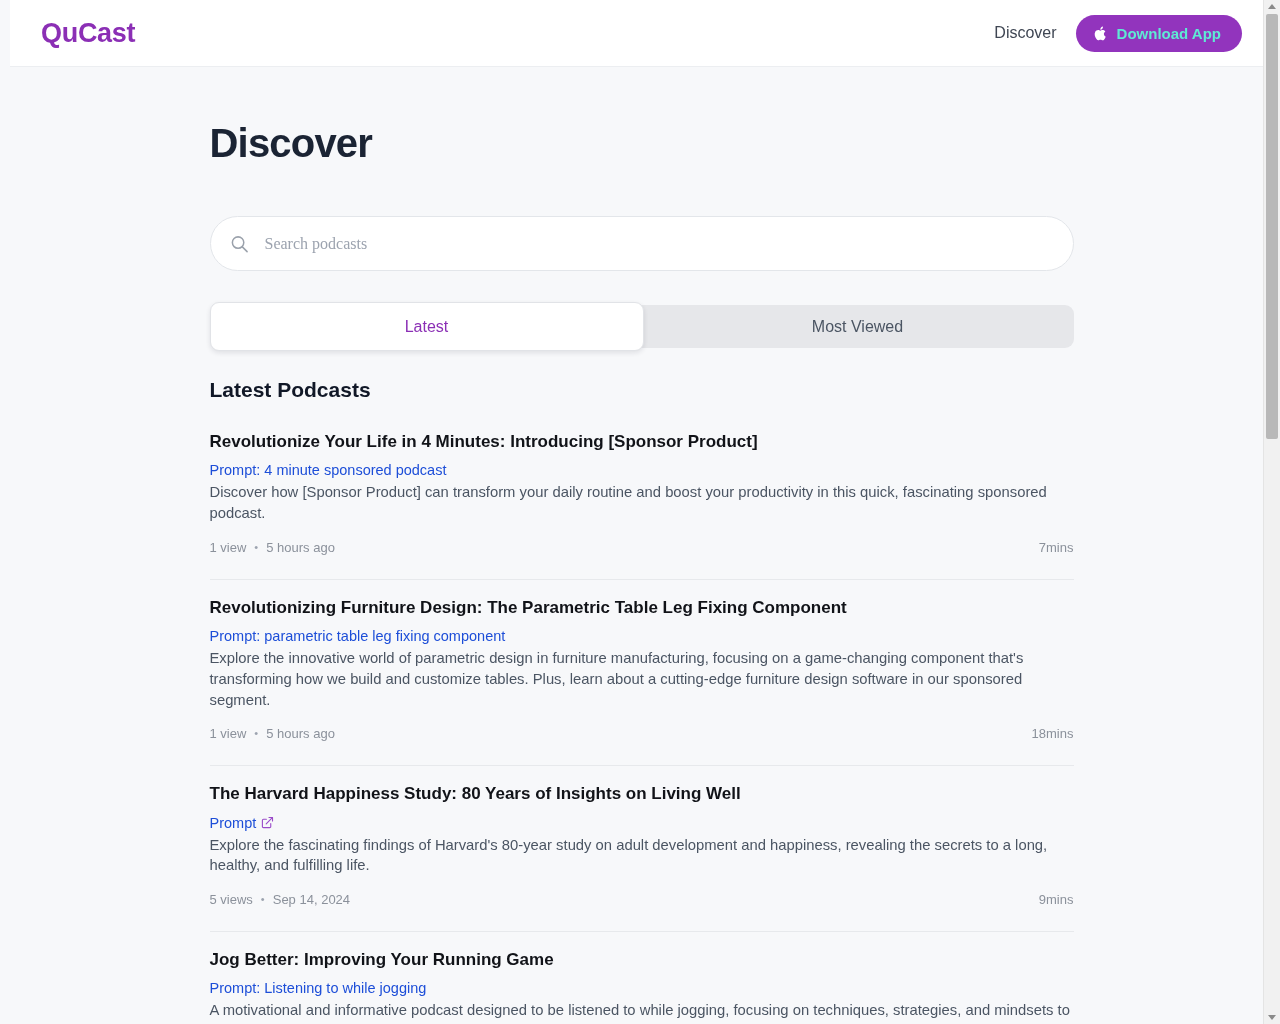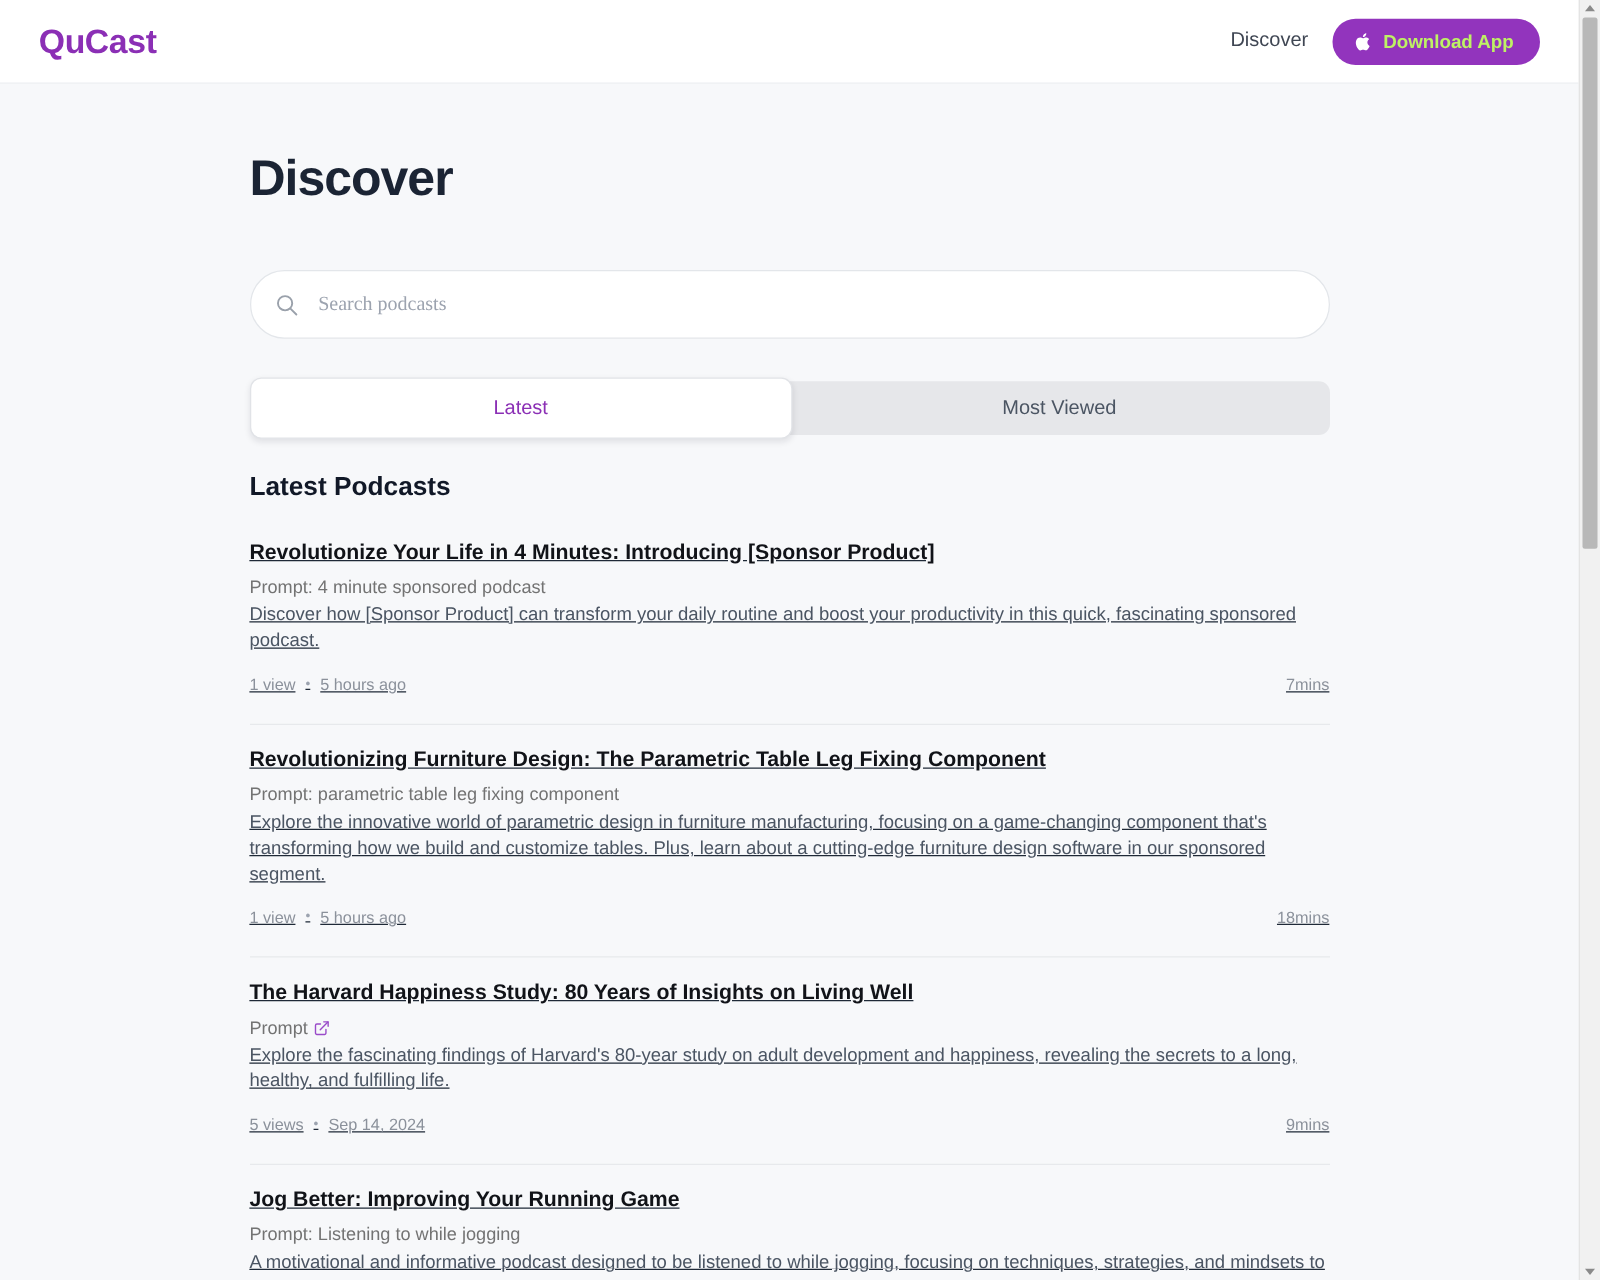--- a/index.html
+++ b/index.html
@@ -13,21 +13,21 @@
   body {
     font-family: "Liberation Sans", sans-serif;
     background: #f7f8fa;
     color: #1f2937;
     position: relative;
   }
 
   
   .viewport {
     position: absolute;
-    top: 0; left: 0;
+    top: 0; left: 10px;
     width: 1263px;
     height: 1024px;
     overflow: hidden;
     background: #f7f8fa;
   }
 
   .scrollbar {
     position: absolute;
     top: 0; right: 0;
     width: 17px;
@@ -89,21 +89,21 @@
     font-size: 16px;
     color: #3f4653;
     text-decoration: none;
     padding: 4px 2px;
   }
 
   .download-btn {
     display: flex;
     gap: 9px;
     background: #9234bd;
-    color: #bef264;
+    color: #5eead4;
     border: none;
     border-radius: 999px;
     padding: 10px 21px 10px 18px;
     font-size: 15px;
     font-weight: 600;
     font-family: "Liberation Sans", sans-serif;
     cursor: pointer;
   }
   .apple-glyph {
     display: inline-block;
@@ -195,35 +195,34 @@
     color: #111827;
     margin-bottom: 29px;
   }
 
   .podcast-list { }
 
   .podcast-item {
     padding-bottom: 24px;
     border-bottom: 1px solid #e7e9ec;
     margin-bottom: 17px;
-    text-decoration: underline;
   }
   .podcast-item:last-child { border-bottom: none; }
 
   .pod-title {
     font-size: 17px;
     font-weight: 700;
     color: #111318;
     line-height: 1.3;
     margin-bottom: 8px;
   }
 
   .pod-prompt {
     font-size: 14.5px;
-    color: #737373;
+    color: #1d4ed8;
     margin-bottom: 4px;
     display: inline-flex;
     align-items: center;
     gap: 5px;
   }
   .ext-icon { display:inline-block; width: 13px; height: 13px; }
   .ext-icon svg { display: block; }
 
   .pod-desc {
     font-size: 14.8px;

